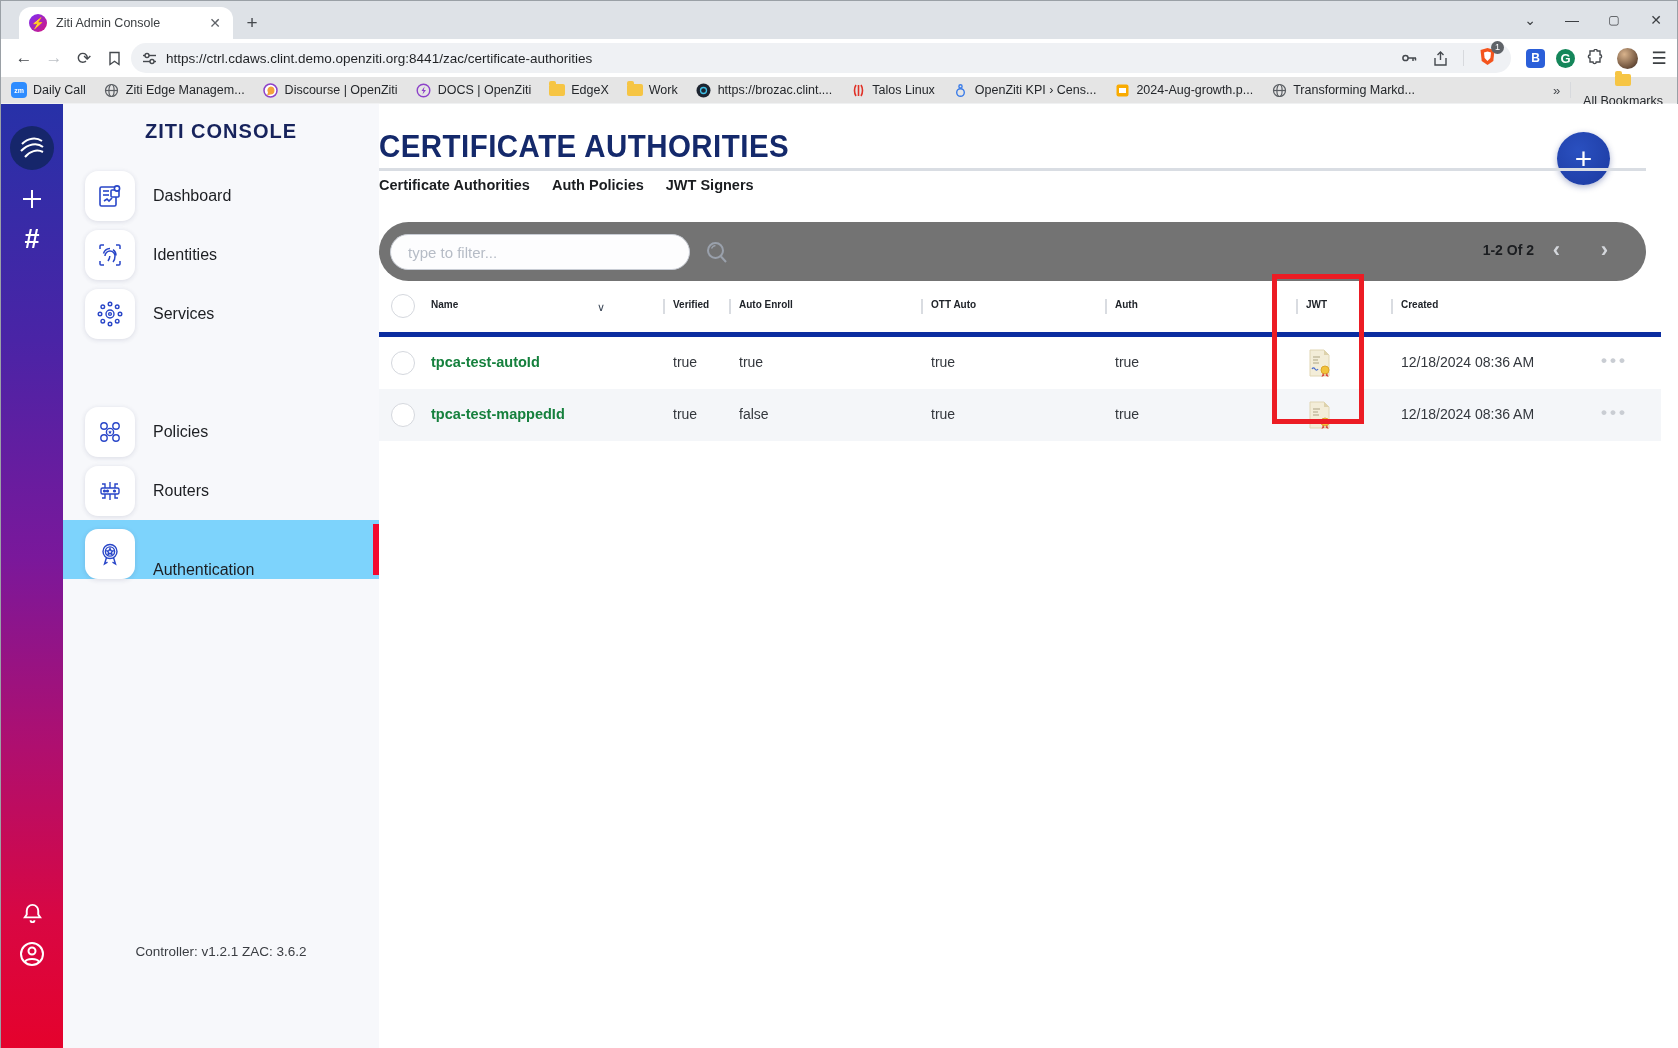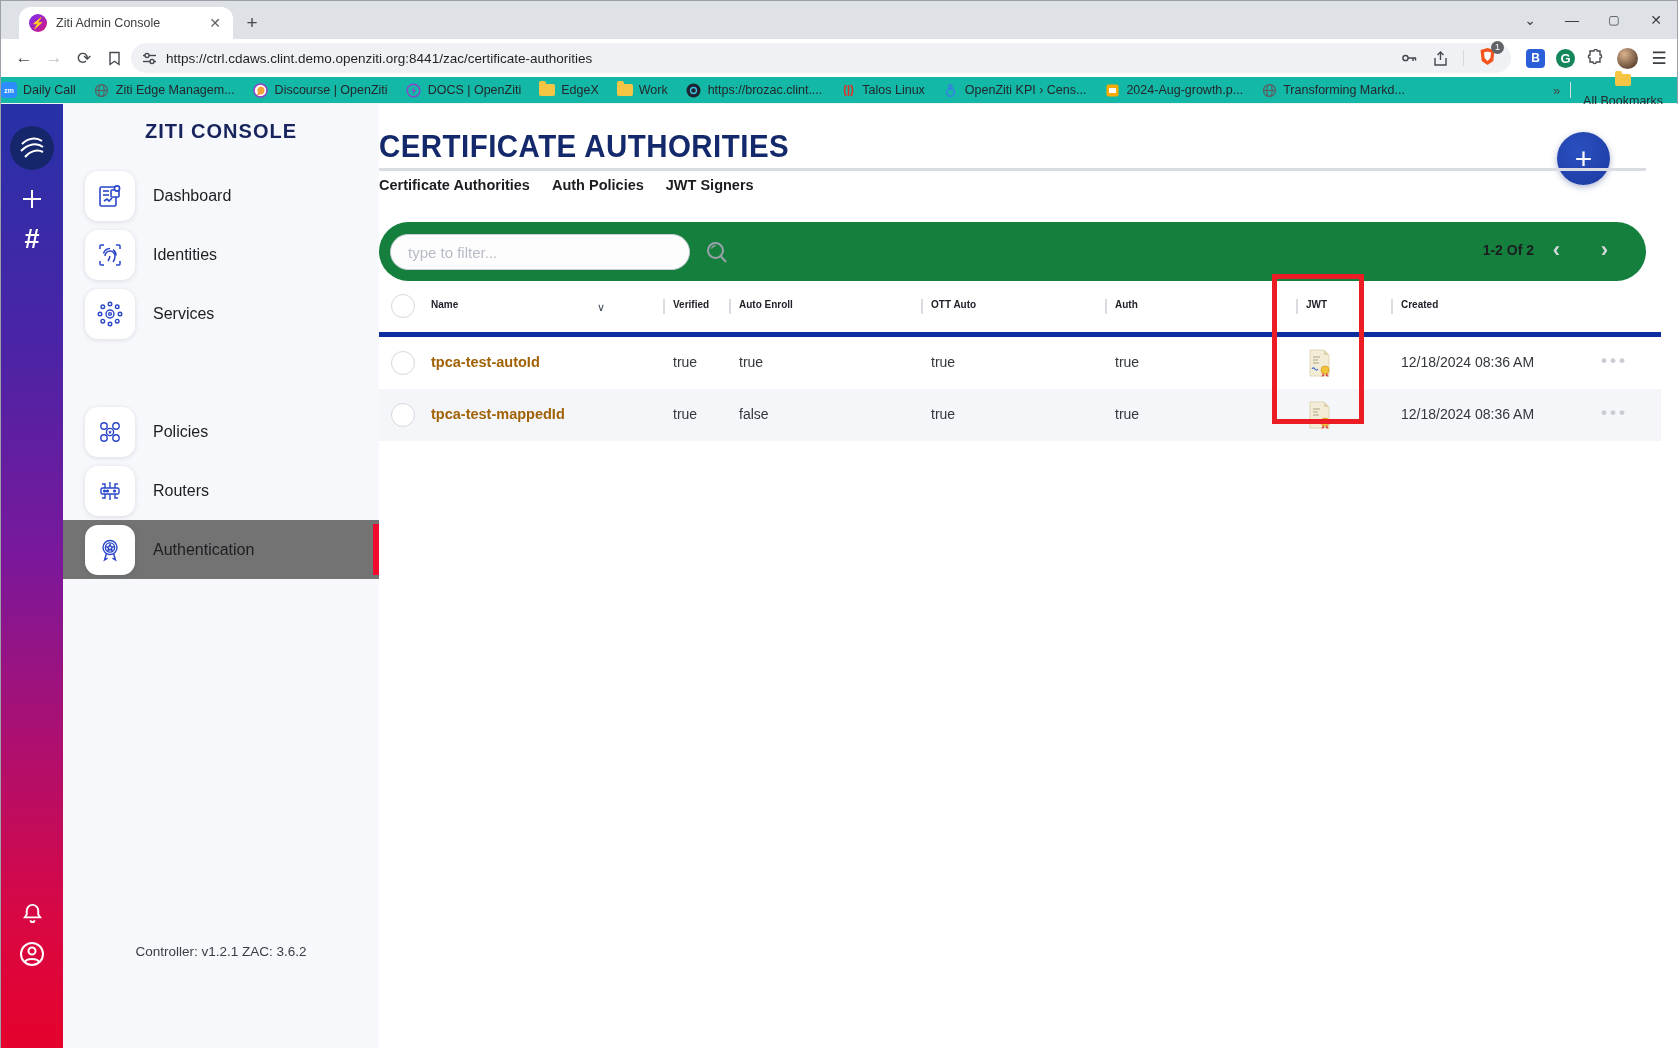--- a/index.html
+++ b/index.html
@@ -24,21 +24,21 @@
   .url-right { display:flex; align-items:center; gap:14px; margin-right:4px; }
   .shield-wrap { position:relative; }
   .badge { position:absolute; right:-7px; top:-6px; min-width:13px; height:13px; background:#5f6368; border-radius:7px; color:#fff; font-size:9px; display:flex; align-items:center; justify-content:center; padding:0 2px; }
   .ext-row { position:absolute; right:8px; top:4px; height:30px; display:flex; align-items:center; gap:11px; }
   .ext { width:20px; height:20px; display:flex; align-items:center; justify-content:center; }
   .bw { width:19px; height:19px; border-radius:4px; background:#2b5fd9; color:#fff; font-size:12px; font-weight:bold; display:flex; align-items:center; justify-content:center; }
   .gr { width:19px; height:19px; border-radius:50%; background:#15865a; color:#fff; font-size:13px; font-weight:bold; display:flex; align-items:center; justify-content:center; }
   .avatar { width:21px; height:21px; border-radius:50%; background:radial-gradient(circle at 35% 30%, #d9b38c, #6b4f3a 70%, #2f2a33); }
   .menu-ic { color:#3c4043; font-size:17px; letter-spacing:0; }
 
-  .bookmarks { position:absolute; left:0; top:76px; width:100%; height:27px; background:#14b8a6; display:flex; align-items:center; border-bottom:1px solid #f0f1f2; }
+  .bookmarks { position:absolute; left:0; top:76px; width:100%; height:27px; background:#e5e5e5; display:flex; align-items:center; padding-left:10px; border-bottom:1px solid #f0f1f2; }
   .bm { display:flex; align-items:center; gap:6px; margin-right:18px; white-space:nowrap; }
   .bm-label { font-size:12.5px; color:#24272b; }
   .bm-ic { width:16px; height:16px; display:flex; align-items:center; justify-content:center; font-size:12px; flex:0 0 16px; }
   .zm { background:#2d8cff; color:#fff; border-radius:4px; font-size:7px; font-weight:bold; width:16px; height:16px; display:flex; align-items:center;justify-content:center; }
   .folder { width:16px; height:12px; background:#f6c544; border-radius:2px; position:relative; }
   .folder:before { content:""; position:absolute; left:0; top:-3px; width:7px; height:4px; background:#f6c544; border-radius:2px 2px 0 0; }
   .bm-right { position:absolute; right:14px; display:flex; align-items:center; gap:12px; }
   .chev2 { color:#43464a; font-size:13px; letter-spacing:-2px; }
   .vline { width:1px; height:16px; background:#d7d9dd; }
 
@@ -46,53 +46,53 @@
   .app { position:absolute; left:0; top:103px; width:100%; height:945px; background:#fff; }
 
   .rail { position:absolute; left:0; top:0; width:62px; height:100%;
           background:linear-gradient(180deg,#2731a8 0%,#4a24a6 25%,#7a189b 48%,#af0f6f 68%,#d80743 86%,#e5022c 100%); }
   .rail-logo { position:absolute; left:9px; top:22px; width:44px; height:44px; border-radius:50%; background:#16266b; display:flex; align-items:center; justify-content:center; }
   .rail-btn { position:absolute; left:0; width:62px; height:34px; color:#fff; display:flex; align-items:center; justify-content:center; }
 
   .sidenav { position:absolute; left:62px; top:0; width:316px; height:100%; background:#f7f8fb; }
   .side-title { position:absolute; top:16px; left:0; width:100%; text-align:center; font-size:20px; font-weight:800; color:#17235c; letter-spacing:1px; }
   .navitem { position:absolute; left:0; width:100%; height:59px; display:flex; align-items:center; }
-  .navitem.selected { background:#737373; }
+  .navitem.selected { background:#7dd3fc;align-items:flex-end; }
   .navitem.selected:after { content:""; position:absolute; right:0; top:4px; bottom:4px; width:6px; background:#f2092e; }
   .icard { width:50px; height:50px; margin-left:22px; background:#fff; border-radius:13px; box-shadow:0 1px 5px rgba(40,50,90,.14); display:flex; align-items:center; justify-content:center; flex:0 0 50px; }
   .nav-label { font-size:16px; color:#1c1e22; margin-left:18px; }
   .side-footer { position:absolute; top:840px; left:0; width:100%; text-align:center; font-size:13.5px; color:#3a3d42; }
 
   .main { position:absolute; left:378px; top:0; width:1300px; height:100%; background:#fff; }
   .page-title { position:absolute; left:0; top:25px; font-size:31px; font-weight:800; color:#14296b; letter-spacing:.5px; transform:scaleX(.95); transform-origin:left; white-space:nowrap; }
   .fab { position:absolute; left:1178px; top:28px; width:53px; height:53px; border-radius:50%; background:radial-gradient(circle at 40% 35%, #2a50c0, #1c3aa0); color:#fff; display:flex; align-items:center; justify-content:center; font-size:30px; font-weight:300; box-shadow:0 2px 6px rgba(20,40,120,.35); }
   .title-divider { position:absolute; left:0; top:64px; width:1267px; height:3px; background:#d9dde3; }
   .subtabs { position:absolute; left:0; top:73px; display:flex; gap:22px; }
   .subtab { font-size:14.5px; font-weight:700; color:#1b1d20; }
 
-  .filterbar { position:absolute; left:0; top:118px; width:1267px; height:59px; background:#15803d; border-radius:30px; }
+  .filterbar { position:absolute; left:0; top:118px; width:1267px; height:59px; background:#737373; border-radius:30px; }
   .filter-input { position:absolute; left:11px; top:12px; width:300px; height:36px; border:1px solid #c8ccd4; border-radius:18px; background:#fdfdfe; font-size:15px; color:#454a52; padding:0 17px; outline:none; font-family:"Liberation Sans",sans-serif; }
   .filter-input::placeholder { color:#b6bcc6; }
   .search-ic { position:absolute; left:325px; top:17px; }
   .pag { position:absolute; right:112px; top:20px; font-size:14px; font-weight:700; color:#1b1d20; }
   .pag-prev { position:absolute; right:86px; top:17px; color:#d4d7dc; font-size:22px; font-weight:700; line-height:22px; }
   .pag-next { position:absolute; right:38px; top:17px; color:#d4d7dc; font-size:22px; font-weight:700; line-height:22px; }
 
   
   .thead { position:absolute; left:0; top:177px; width:1282px; height:51px; }
   .th { position:absolute; top:18px; font-size:10px; font-weight:700; color:#20242a; white-space:nowrap; }
   .colsep { position:absolute; top:18px; width:2px; height:15px; background:#d9dce1; }
   .sort-chев, .sort-chev { position:absolute; left:218px; top:20px; font-size:11px; color:#3b4656; }
   .head-underline { position:absolute; left:0; top:228px; width:1282px; height:5px; background:#0b2da0; }
   .trow { position:absolute; left:0; width:1282px; height:52px; }
   .trow.alt { background:#f4f6f9; }
   .cb { position:absolute; left:12px; top:14px; width:24px; height:24px; border:1px solid #d5d8de; border-radius:50%; background:#fff; }
   .cb.hdr { top:13px; }
   .td { position:absolute; top:17px; font-size:14px; color:#33373d; white-space:nowrap; }
-  .td.name { font-weight:700; color:#a16207; font-size:14.5px; }
+  .td.name { font-weight:700; color:#15803d; font-size:14.5px; }
   .dots { position:absolute; left:1222px; top:14px; color:#c9cdd3; font-size:17px; font-weight:700; letter-spacing:3px; }
   .jwt-ic { position:absolute; left:925px; top:11px; }
   .redbox { position:absolute; left:893px; top:170px; width:92px; height:150px; border:5px solid #ec1c24; z-index:5; }
 </style>
 </head>
 <body>
 
 <div class="window">
 
   <div class="tabstrip">

